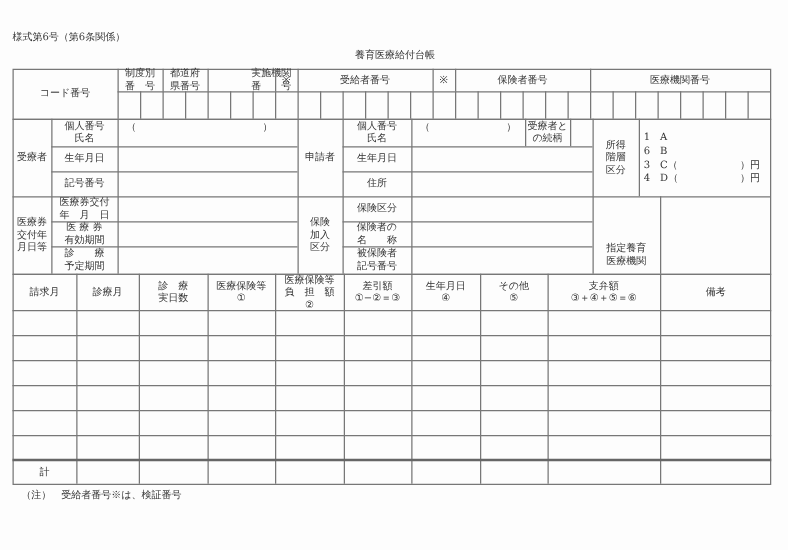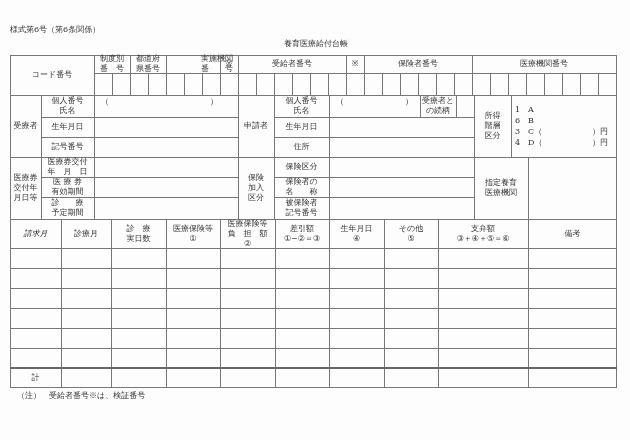--- a/index.html
+++ b/index.html
@@ -180,39 +180,39 @@
 階層
 区分</div>
   <div class="vl" style="left:511px;top:95px;height:62px;"></div>
   <div class="t" style="left:515px;top:105px;">1　A</div>
   <div class="t" style="left:515px;top:116px;">6　B</div>
   <div class="t" style="left:515px;top:127px;">3　C（</div>
   <div class="t" style="left:592px;top:127px;">）円</div>
   <div class="t" style="left:515px;top:138px;">4　D（</div>
   <div class="t" style="left:592px;top:138px;">）円</div>
 
-  <div class="cell" style="left:474px;top:157px;width:54px;height:62px;">指定養育
+  <div class="cell" style="left:474px;top:173px;width:54px;height:62px;">指定養育
 医療機関</div>
   <div class="vl" style="left:528px;top:157px;height:62px;"></div>
   <div class="inp" style="left:529px;top:158px;width:86px;height:60px;"></div>
 </div>
 
 <div>
   <div class="box" style="left:10px;top:219px;width:607px;height:169px;"></div>
   <div id="billing-grid">
       <div class="vl" style="left: 61px; top: 219px; height: 168px;"></div>
       <div class="vl" style="left: 111px; top: 219px; height: 168px;"></div>
       <div class="vl" style="left: 166px; top: 219px; height: 168px;"></div>
       <div class="vl" style="left: 220px; top: 219px; height: 168px;"></div>
       <div class="vl" style="left: 275px; top: 219px; height: 168px;"></div>
       <div class="vl" style="left: 329px; top: 219px; height: 168px;"></div>
       <div class="vl" style="left: 384px; top: 219px; height: 168px;"></div>
       <div class="vl" style="left: 438px; top: 219px; height: 168px;"></div>
       <div class="vl" style="left: 528px; top: 219px; height: 168px;"></div>
-      <div class="cell" style="left: 10px; top: 219px; width: 51px; height: 29px; font-style: italic;">請求月</div>
+      <div class="cell" style="left: 10px; top: 219px; width: 51px; height: 29px;">請求月</div>
       <div class="cell" style="left: 61px; top: 219px; width: 50px; height: 29px;">診療月</div>
       <div class="cell" style="left: 111px; top: 219px; width: 55px; height: 29px;">診　療
 実日数</div>
       <div class="cell" style="left: 166px; top: 219px; width: 54px; height: 29px;">医療保険等
 ①</div>
       <div class="cell" style="left: 220px; top: 219px; width: 55px; height: 29px;">医療保険等
 負　担　額
 ②</div>
       <div class="cell" style="left: 275px; top: 219px; width: 54px; height: 29px;">差引額
 ①−②＝③</div>

